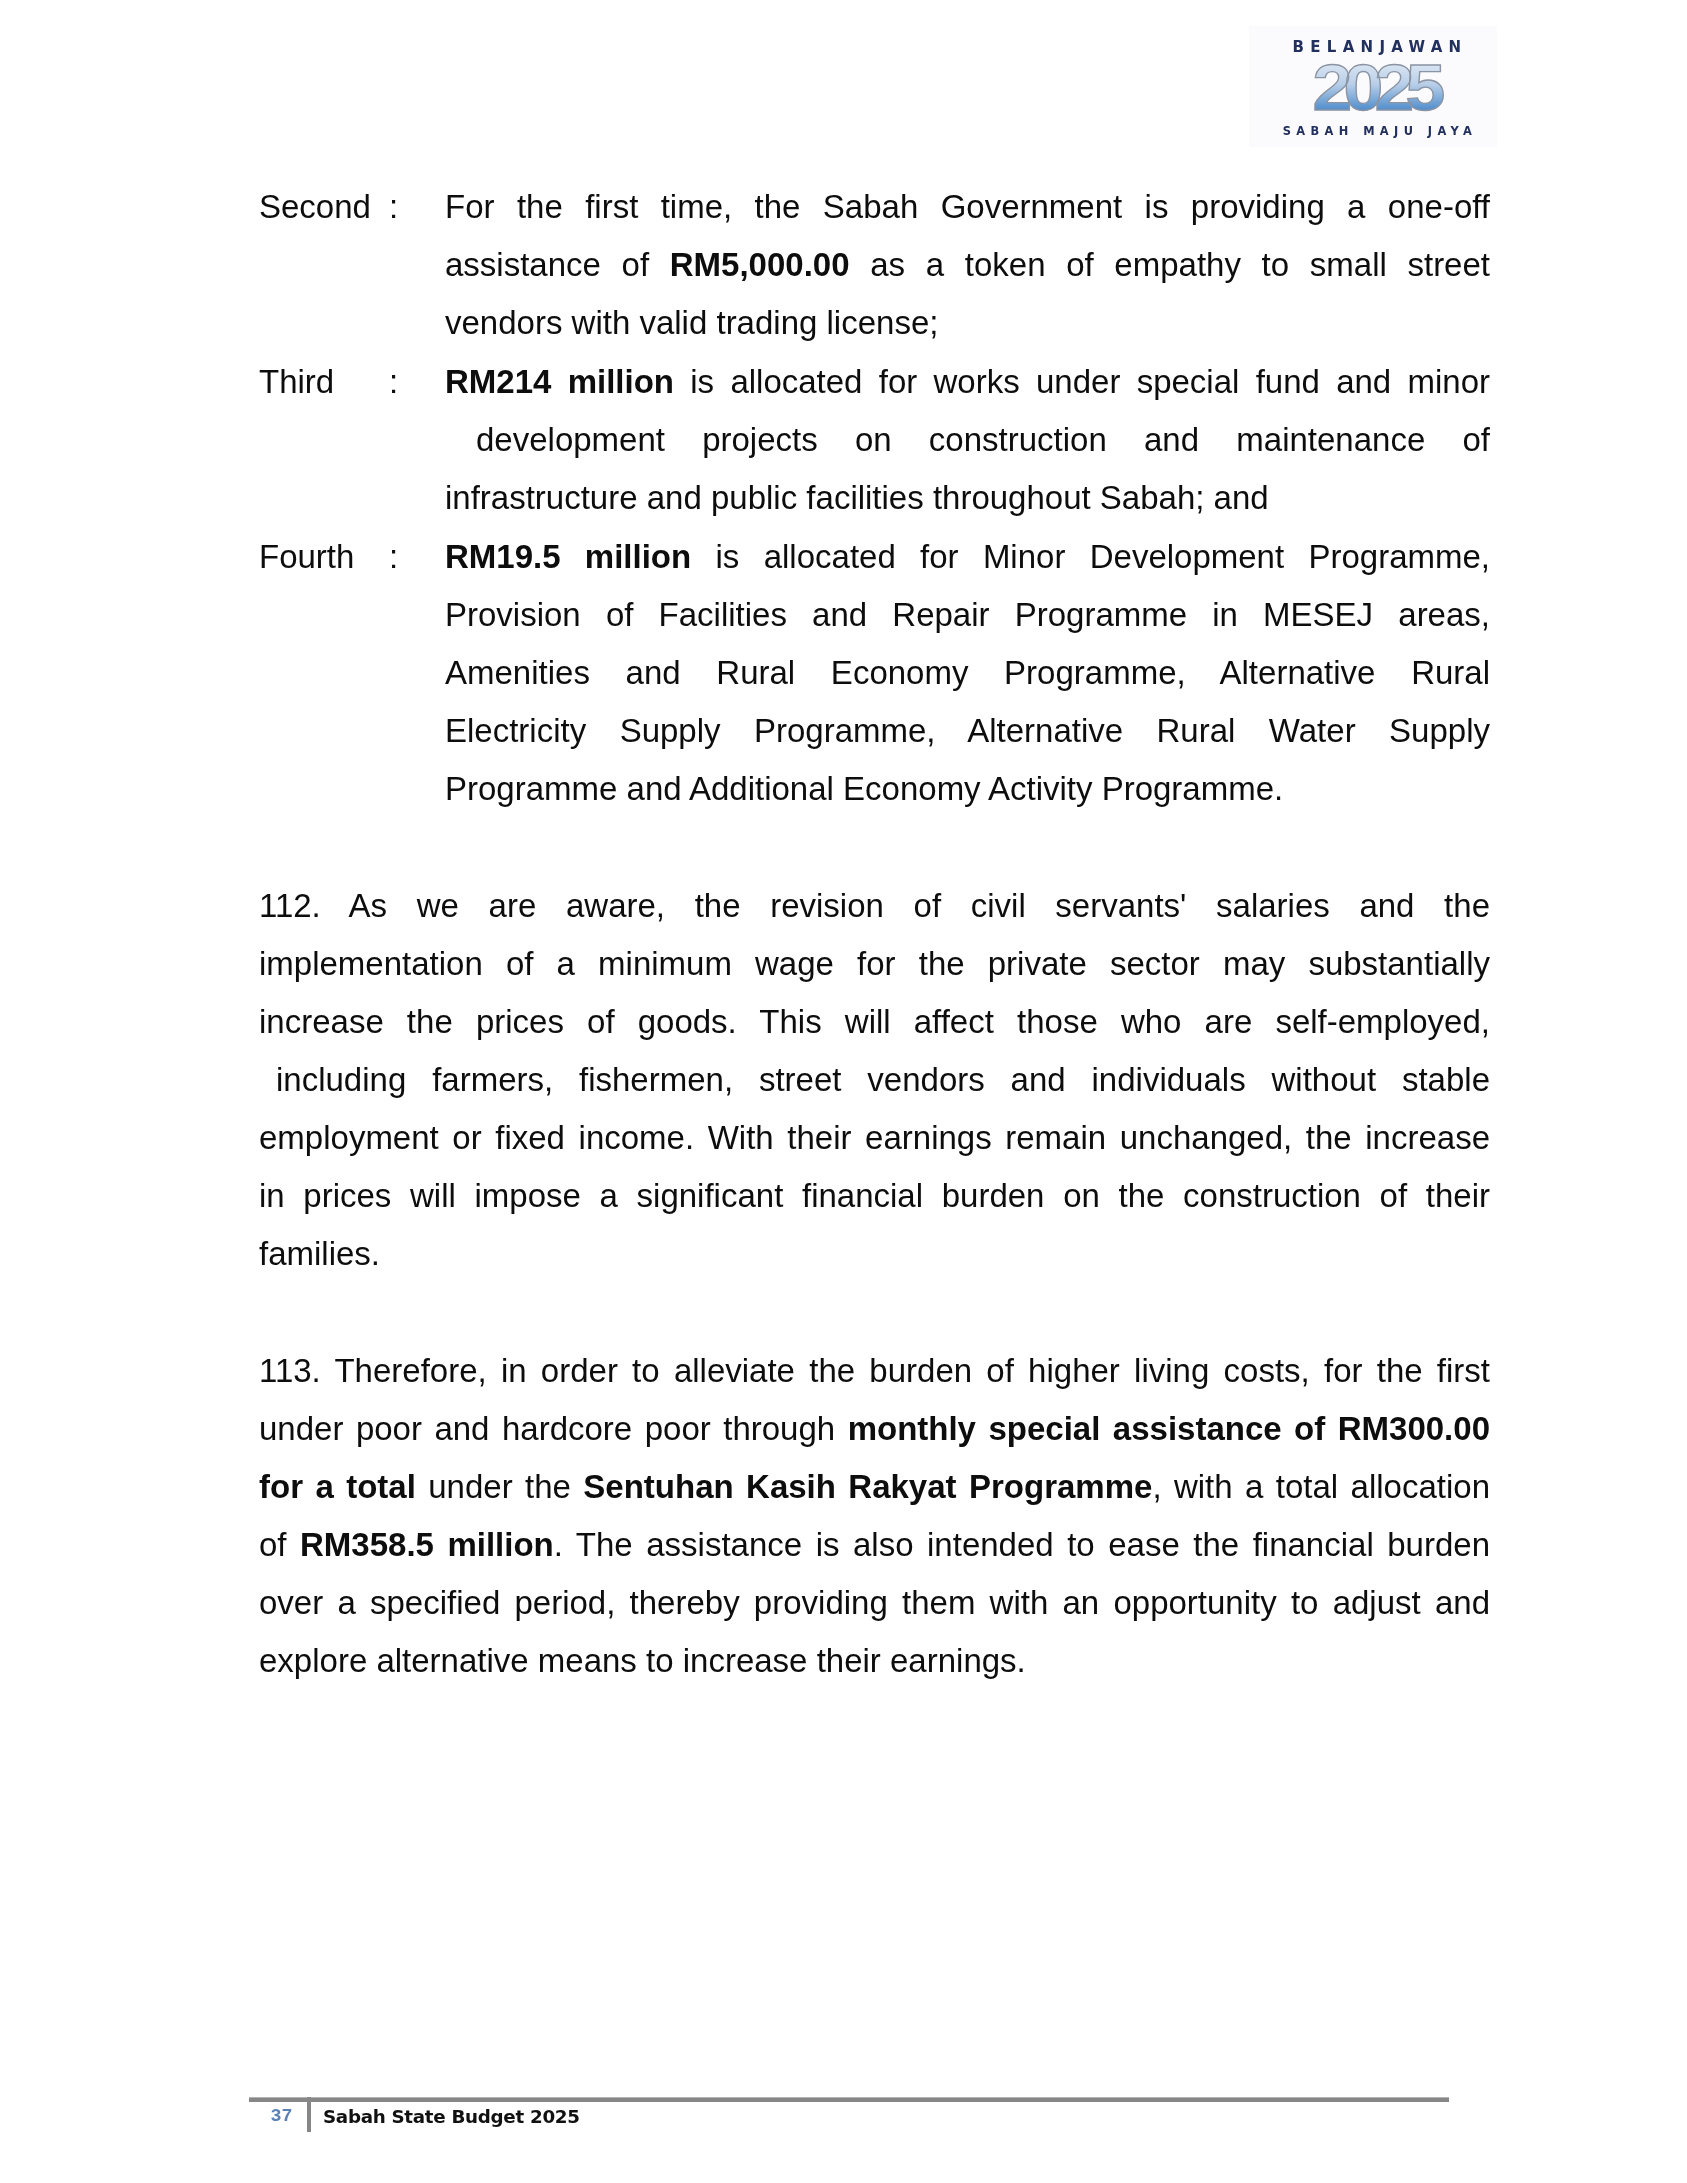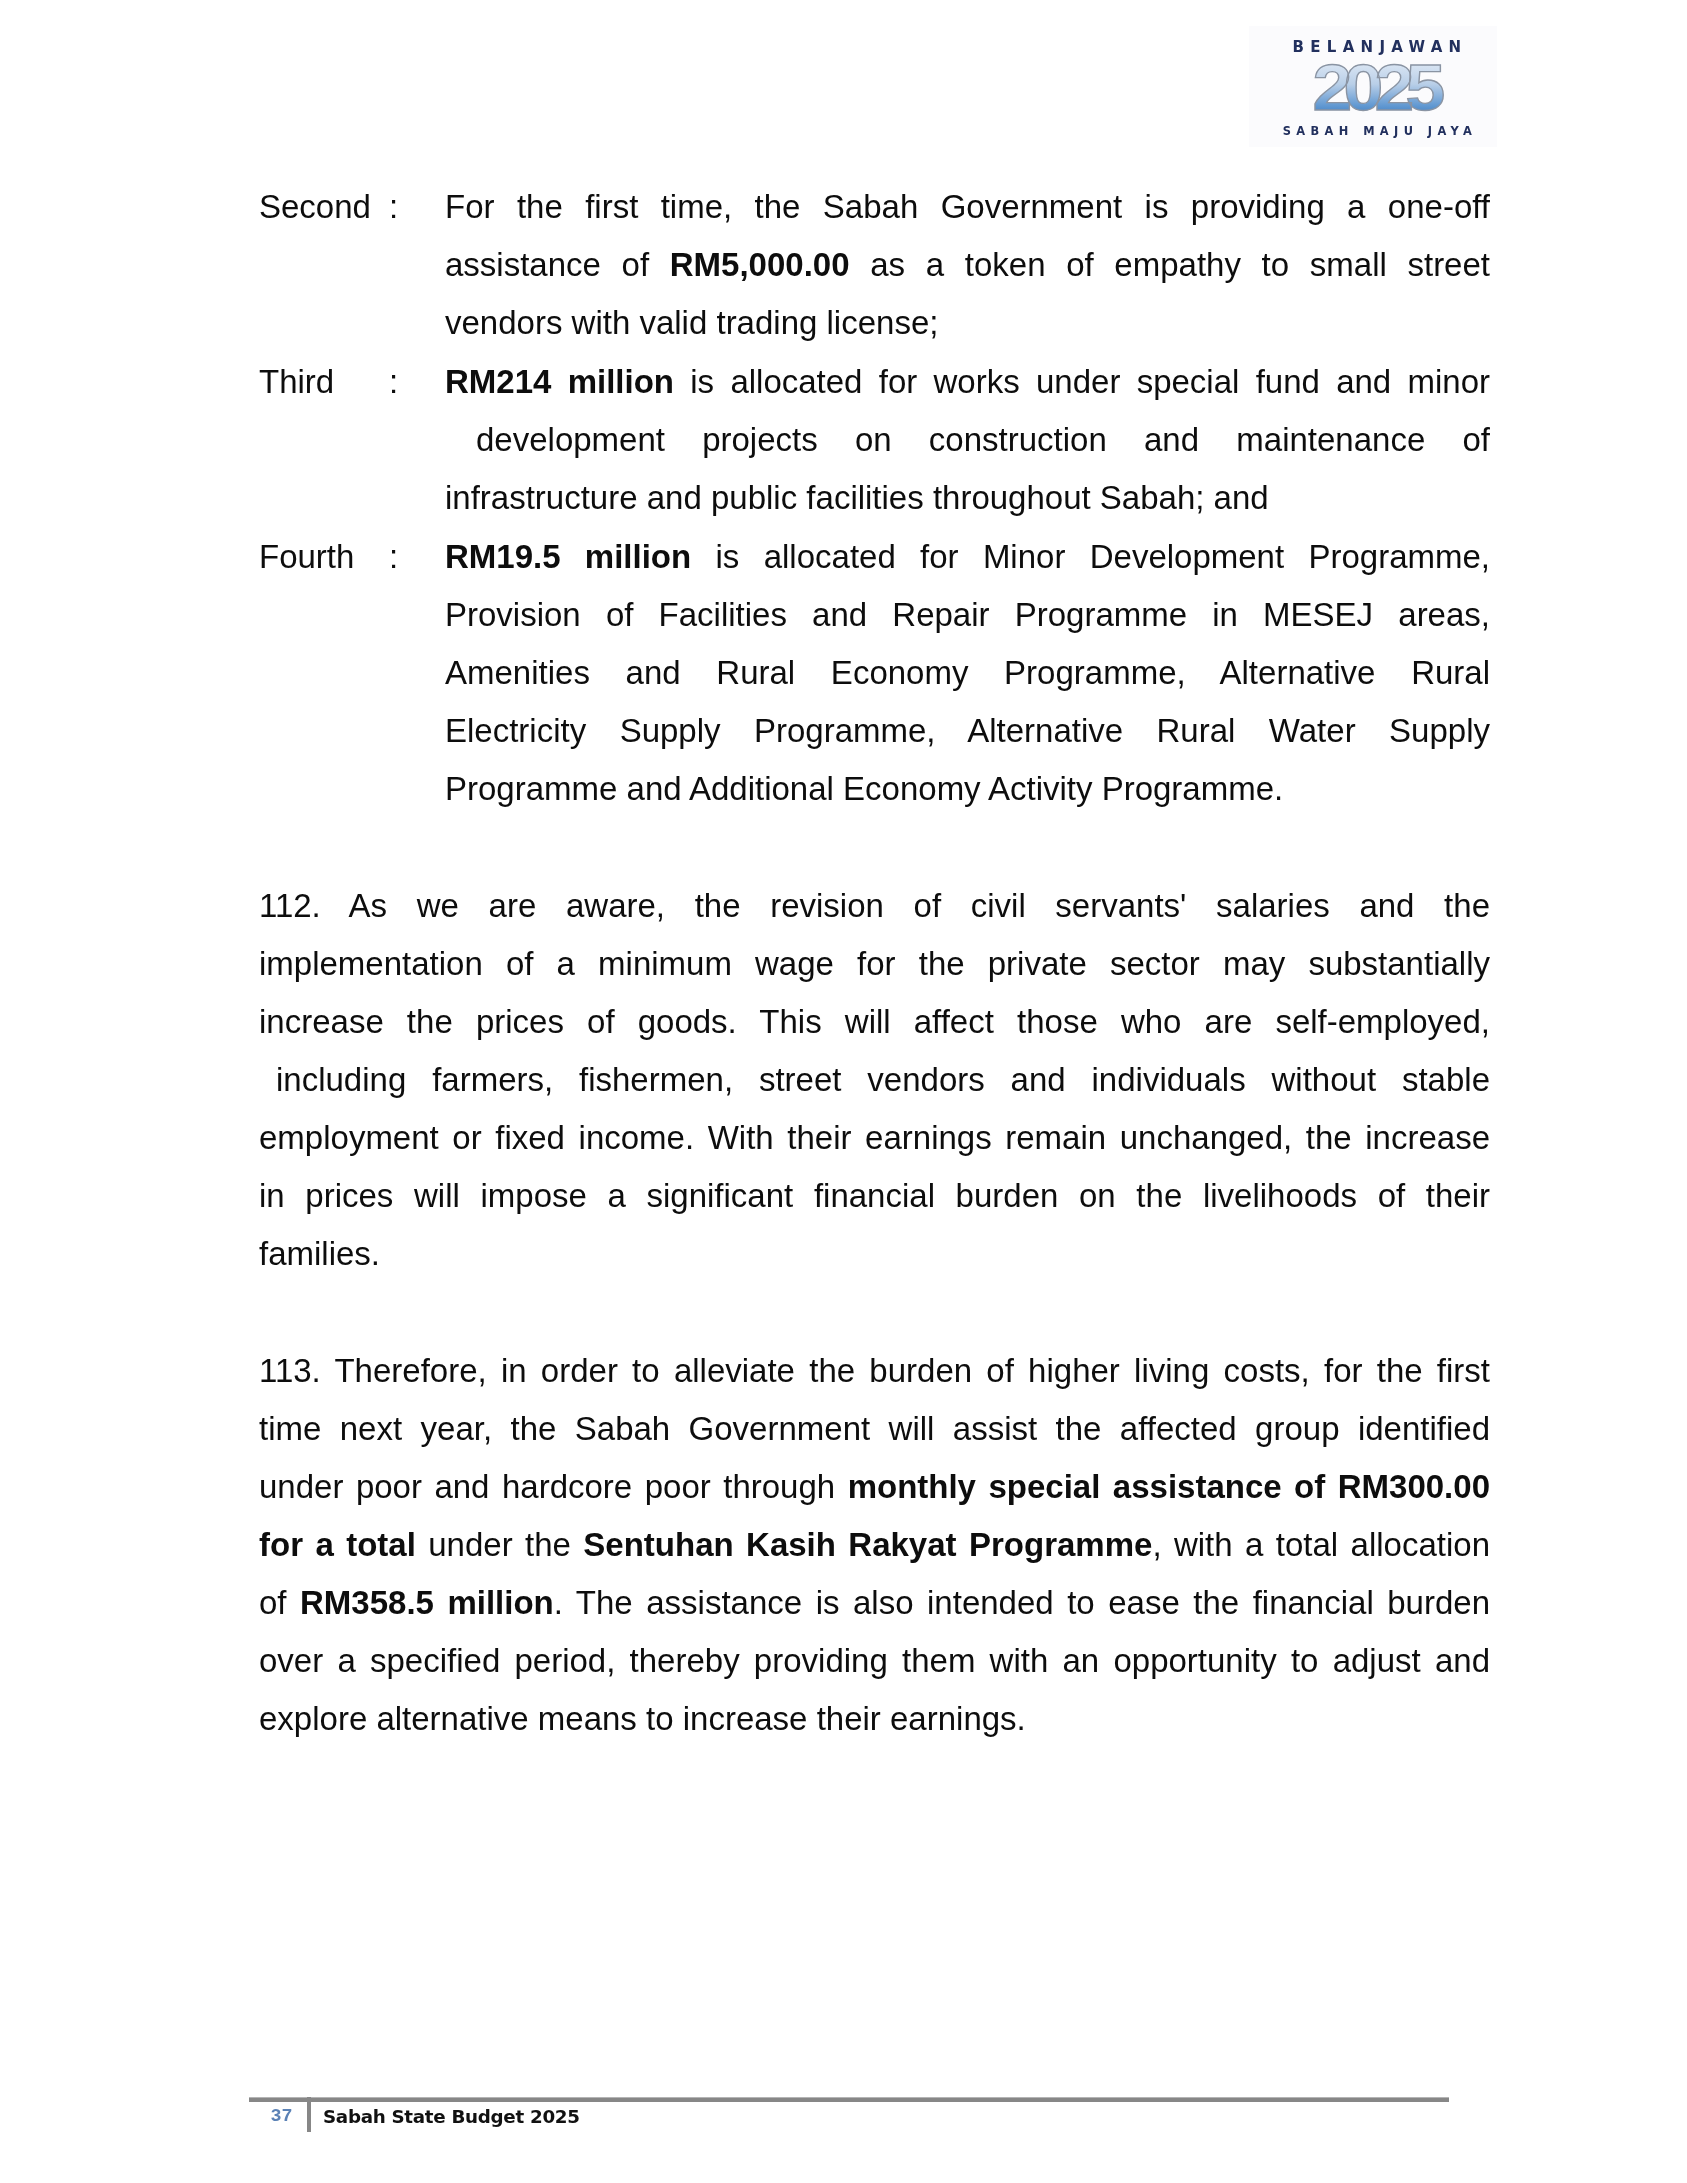--- a/index.html
+++ b/index.html
@@ -200,26 +200,25 @@
     </div>
   </div>
 
 <div id="para-root">
     <div class="para txt" style="top: 877px;">
       <span class="line" style="white-space: normal; height: 58px; overflow: hidden;"><span>112. As we are aware, the revision of civil servants' salaries and the</span><span style="display: inline-block; width: 100%; height: 0px;"></span></span>
       <span class="line" style="white-space: normal; height: 58px; overflow: hidden;"><span>implementation of a minimum wage for the private sector may substantially</span><span style="display: inline-block; width: 100%; height: 0px;"></span></span>
       <span class="line" style="white-space: normal; height: 58px; overflow: hidden;"><span>increase the prices of goods. This will affect those who are self-employed,</span><span style="display: inline-block; width: 100%; height: 0px;"></span></span>
       <span class="line" style="white-space: normal; height: 58px; overflow: hidden; margin-left: 17px;"><span>including farmers, fishermen, street vendors and individuals without stable</span><span style="display: inline-block; width: 100%; height: 0px;"></span></span>
       <span class="line" style="white-space: normal; height: 58px; overflow: hidden;"><span>employment or fixed income. With their earnings remain unchanged, the increase</span><span style="display: inline-block; width: 100%; height: 0px;"></span></span>
-      <span class="line" style="white-space: normal; height: 58px; overflow: hidden;"><span>in prices will impose a significant financial burden on the livelihoods of their</span><span style="display: inline-block; width: 100%; height: 0px;"></span></span>
+      <span class="line" style="white-space: normal; height: 58px; overflow: hidden;"><span>in prices will impose a significant financial burden on the construction of their</span><span style="display: inline-block; width: 100%; height: 0px;"></span></span>
       <span class="line last"><span>families.</span></span>
     </div>
     <div class="para txt" style="top: 1342px;">
       <span class="line" style="white-space: normal; height: 58px; overflow: hidden;"><span>113.  Therefore, in order to alleviate the burden of higher living costs, for the first</span><span style="display: inline-block; width: 100%; height: 0px;"></span></span>
-      <span class="line" style="white-space: normal; height: 58px; overflow: hidden;"><span>time next year, the Sabah Government will assist the affected group identified</span><span style="display: inline-block; width: 100%; height: 0px;"></span></span>
       <span class="line" style="white-space: normal; height: 58px; overflow: hidden;"><span>under poor and hardcore poor through </span><b>monthly special assistance of RM300.00</b><span style="display: inline-block; width: 100%; height: 0px;"></span></span>
       <span class="line" style="white-space: normal; height: 58px; overflow: hidden;"><b>for a total</b><span> under the </span><b>Sentuhan Kasih Rakyat Programme</b><span>, with a total allocation</span><span style="display: inline-block; width: 100%; height: 0px;"></span></span>
       <span class="line" style="white-space: normal; height: 58px; overflow: hidden;"><span>of </span><b>RM358.5 million</b><span>. The assistance is also intended to ease the financial burden</span><span style="display: inline-block; width: 100%; height: 0px;"></span></span>
       <span class="line" style="white-space: normal; height: 58px; overflow: hidden;"><span>over a specified period, thereby providing them with an opportunity to adjust and</span><span style="display: inline-block; width: 100%; height: 0px;"></span></span>
       <span class="line last"><span>explore alternative means to increase their earnings.</span></span>
     </div>
   </div>
 
 <div class="footer-bar"></div>
 <div class="footer-divider"></div>

